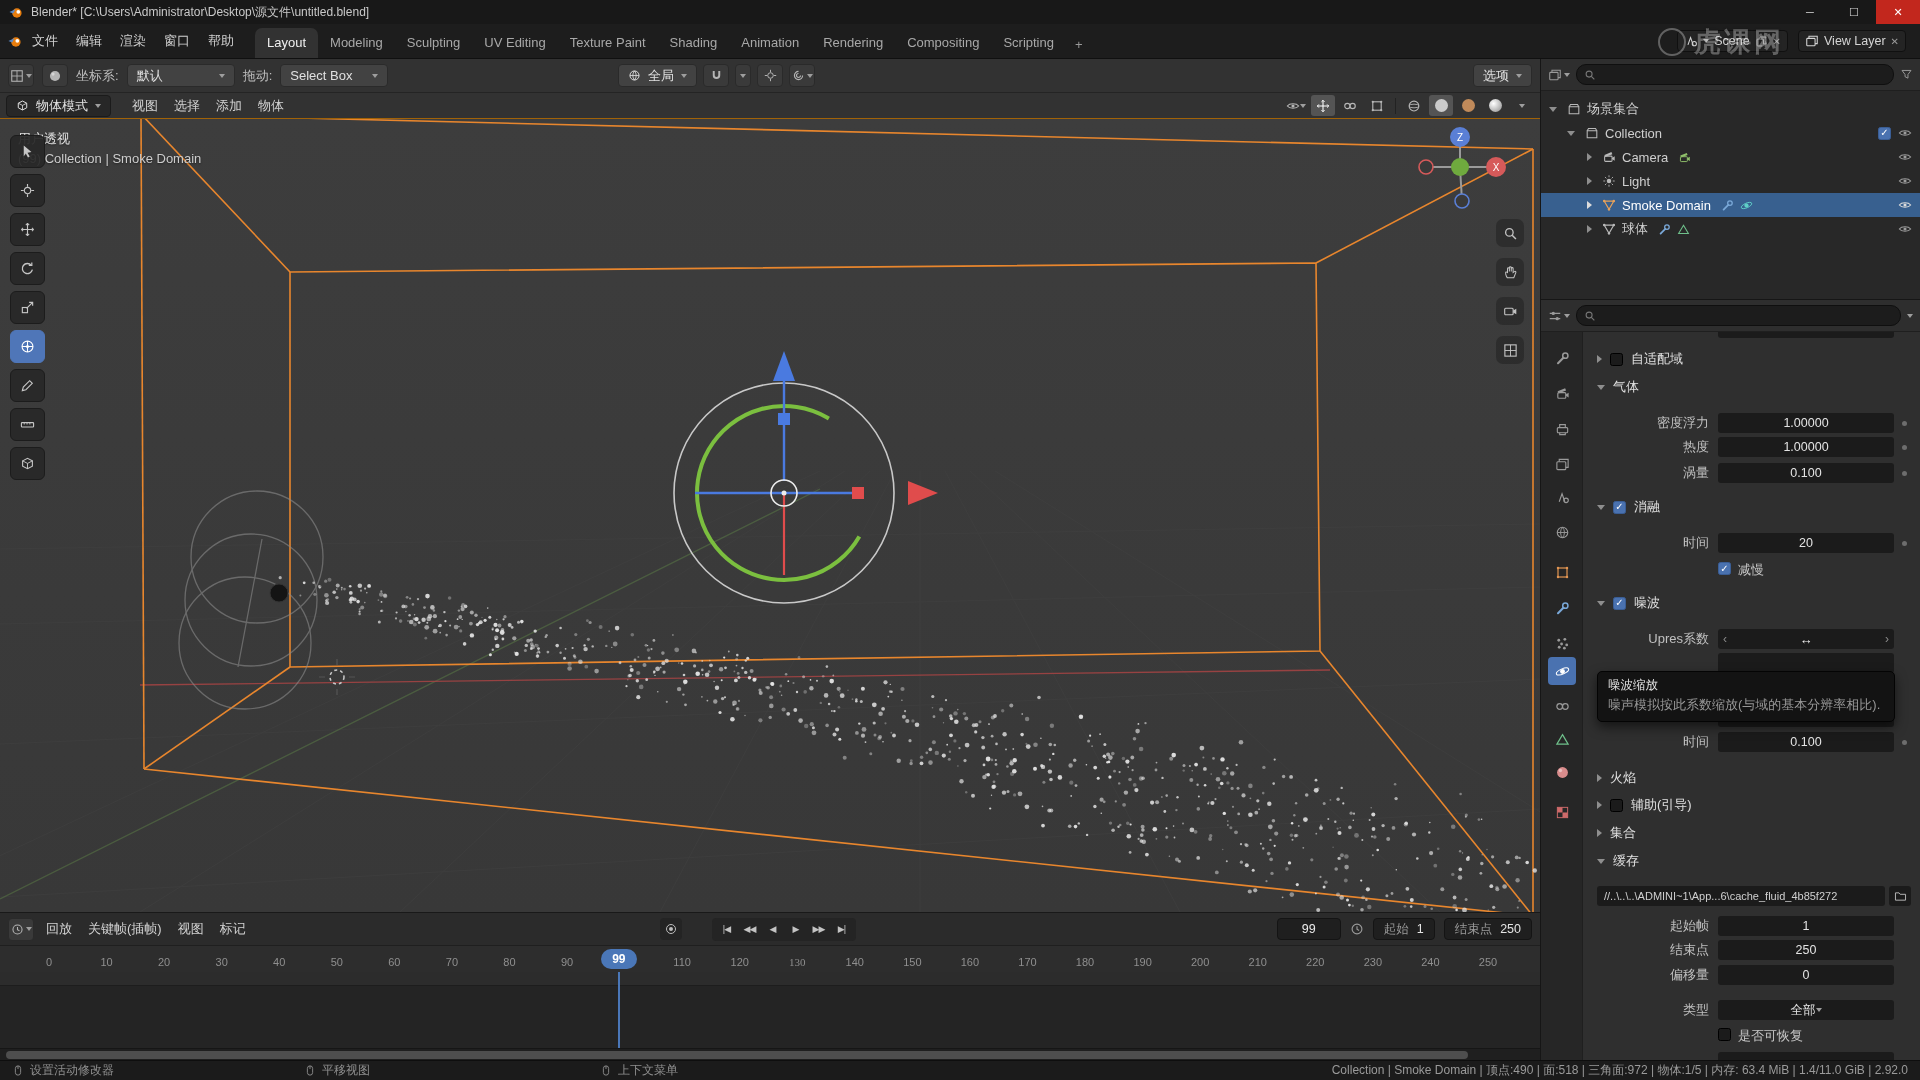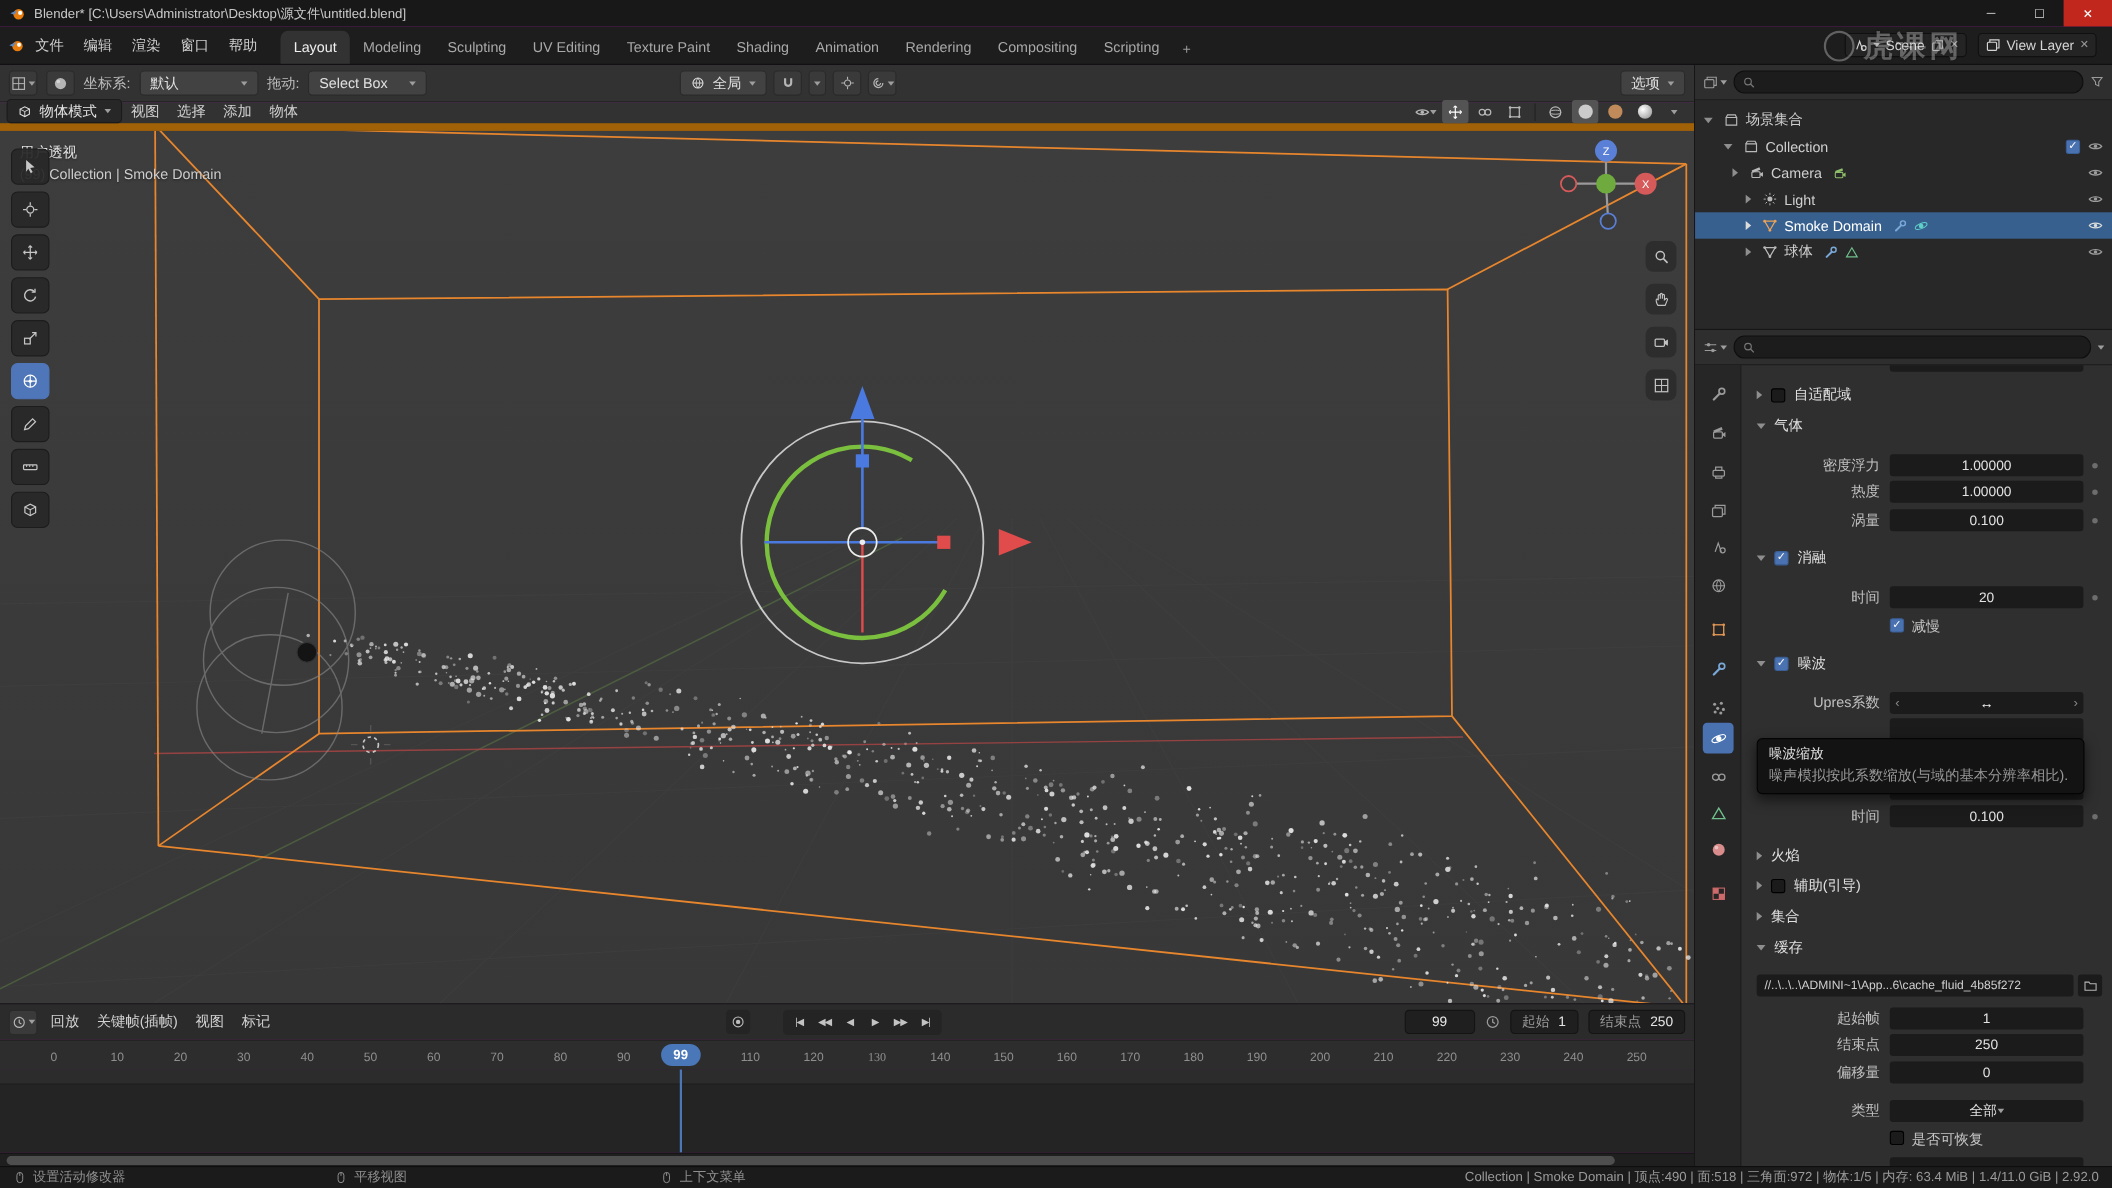--- a/index.html
+++ b/index.html
@@ -1,18 +1,18 @@
 <!DOCTYPE html>
 <html><head>
 <meta charset="utf-8">
 <style>
 *{margin:0;padding:0;box-sizing:border-box}
 html,body{width:1920px;height:1080px;overflow:hidden;background:#222;
  font-family:"Liberation Sans","DejaVu Sans",sans-serif;color:#cfcfcf;font-size:13px}
-.app{position:relative;width:1920px;height:1080px;background:#a21caf;overflow:hidden}
+.app{position:relative;width:1920px;height:1080px;background:#14532d;overflow:hidden}
 svg{display:block}
 
 
 .titlebar{position:absolute;top:0;left:0;right:0;height:24px;background:#181818;display:flex;align-items:center;gap:8px;padding-left:8px;font-size:12px;color:#c9c9c9;z-index:20}
 .win-controls{margin-left:auto;display:flex;height:100%}
 .win-btn{width:44px;height:100%;display:flex;align-items:center;justify-content:center;font-size:11px;color:#d6d6d6}
 .win-btn.close{background:#c2271d;color:#fff}
 
 
 .menubar{position:absolute;top:24px;left:0;right:0;height:35px;background:#1d1d1d;border-bottom:1px solid #101010;display:flex;align-items:center;padding:0 6px;z-index:15}
@@ -33,21 +33,21 @@
 
 .tool-settings{position:absolute;top:59px;left:0;width:1540px;height:34px;background:#323232;border-bottom:1px solid #242424;display:flex;align-items:center;padding:0 8px;gap:8px;color:#cfcfcf}
 .ts-label{color:#bdbdbd;white-space:nowrap}
 .ts-widget{height:23px;background:#424242;border:1px solid #2a2a2a;border-radius:4px;display:flex;align-items:center;gap:7px;padding:0 9px;color:#e0e0e0;white-space:nowrap}
 .ts-iconbtn{width:26px;height:23px;background:#3a3a3a;border:1px solid #2a2a2a;border-radius:4px;display:flex;align-items:center;justify-content:center;color:#b5b5b5}
 .chev{width:0;height:0;border-left:3.5px solid transparent;border-right:3.5px solid transparent;border-top:4.5px solid #9e9e9e;display:inline-block}
 .ts-center{position:absolute;left:618px;display:flex;align-items:center;gap:6px}
 .ts-right{margin-left:auto}
 
 
-.vp-header{position:absolute;top:93px;left:0;width:1540px;height:26px;background:#323232;border-bottom:7px solid #a16207;display:flex;align-items:flex-end;padding:0 6px;gap:0;z-index:8}
+.vp-header{position:absolute;top:93px;left:0;width:1540px;height:26px;background:#323232;border-bottom:1px solid #a16207;display:flex;align-items:center;padding:0 6px;gap:13px;z-index:8}
 .mode-widget{display:flex;align-items:center;gap:7px;background:#272727;border:1px solid #1b1b1b;border-radius:4px;height:22px;padding:0 9px;color:#e3e3e3;white-space:nowrap}
 .vph-menu{padding:2px 8px;color:#d2d2d2;white-space:nowrap}
 .vph-right{margin-left:auto;display:flex;align-items:center;gap:3px}
 .vph-ic{width:24px;height:21px;display:flex;align-items:center;justify-content:center;color:#b7b7b7;border-radius:3px}
 .vph-ic.active{background:#545454;color:#fff}
 .vph-sep{width:1px;height:16px;background:#222;margin:0 3px}
 .ball{width:13px;height:13px;border-radius:50%}
 
 
 .viewport{position:absolute;top:119px;left:0;width:1540px;height:793px;background:linear-gradient(#3d3d3d,#383838);overflow:hidden}
@@ -1537,21 +1537,21 @@
               </svg>
             </span>
           <span class="ol-label">Collection</span>
           <span class="ol-right">
               <span class="cb on">✓</span>
               <svg width="14" height="14">
                 <use href="#i-eye"></use>
               </svg>
             </span>
         </div>
-        <div class="ol-row" style="padding-left:34px">
+        <div class="ol-row" style="padding-left:46px">
           <span class="tri-r"></span>
           <span class="ol-icons">
               <svg width="14" height="14" style="color:#b9b9b9">
                 <use href="#i-cam"></use>
               </svg>
             </span>
           <span class="ol-label">Camera</span>
           <span class="ol-icons">
               <svg width="13" height="13" style="color:#8fbf6a">
                 <use href="#i-cam"></use>

